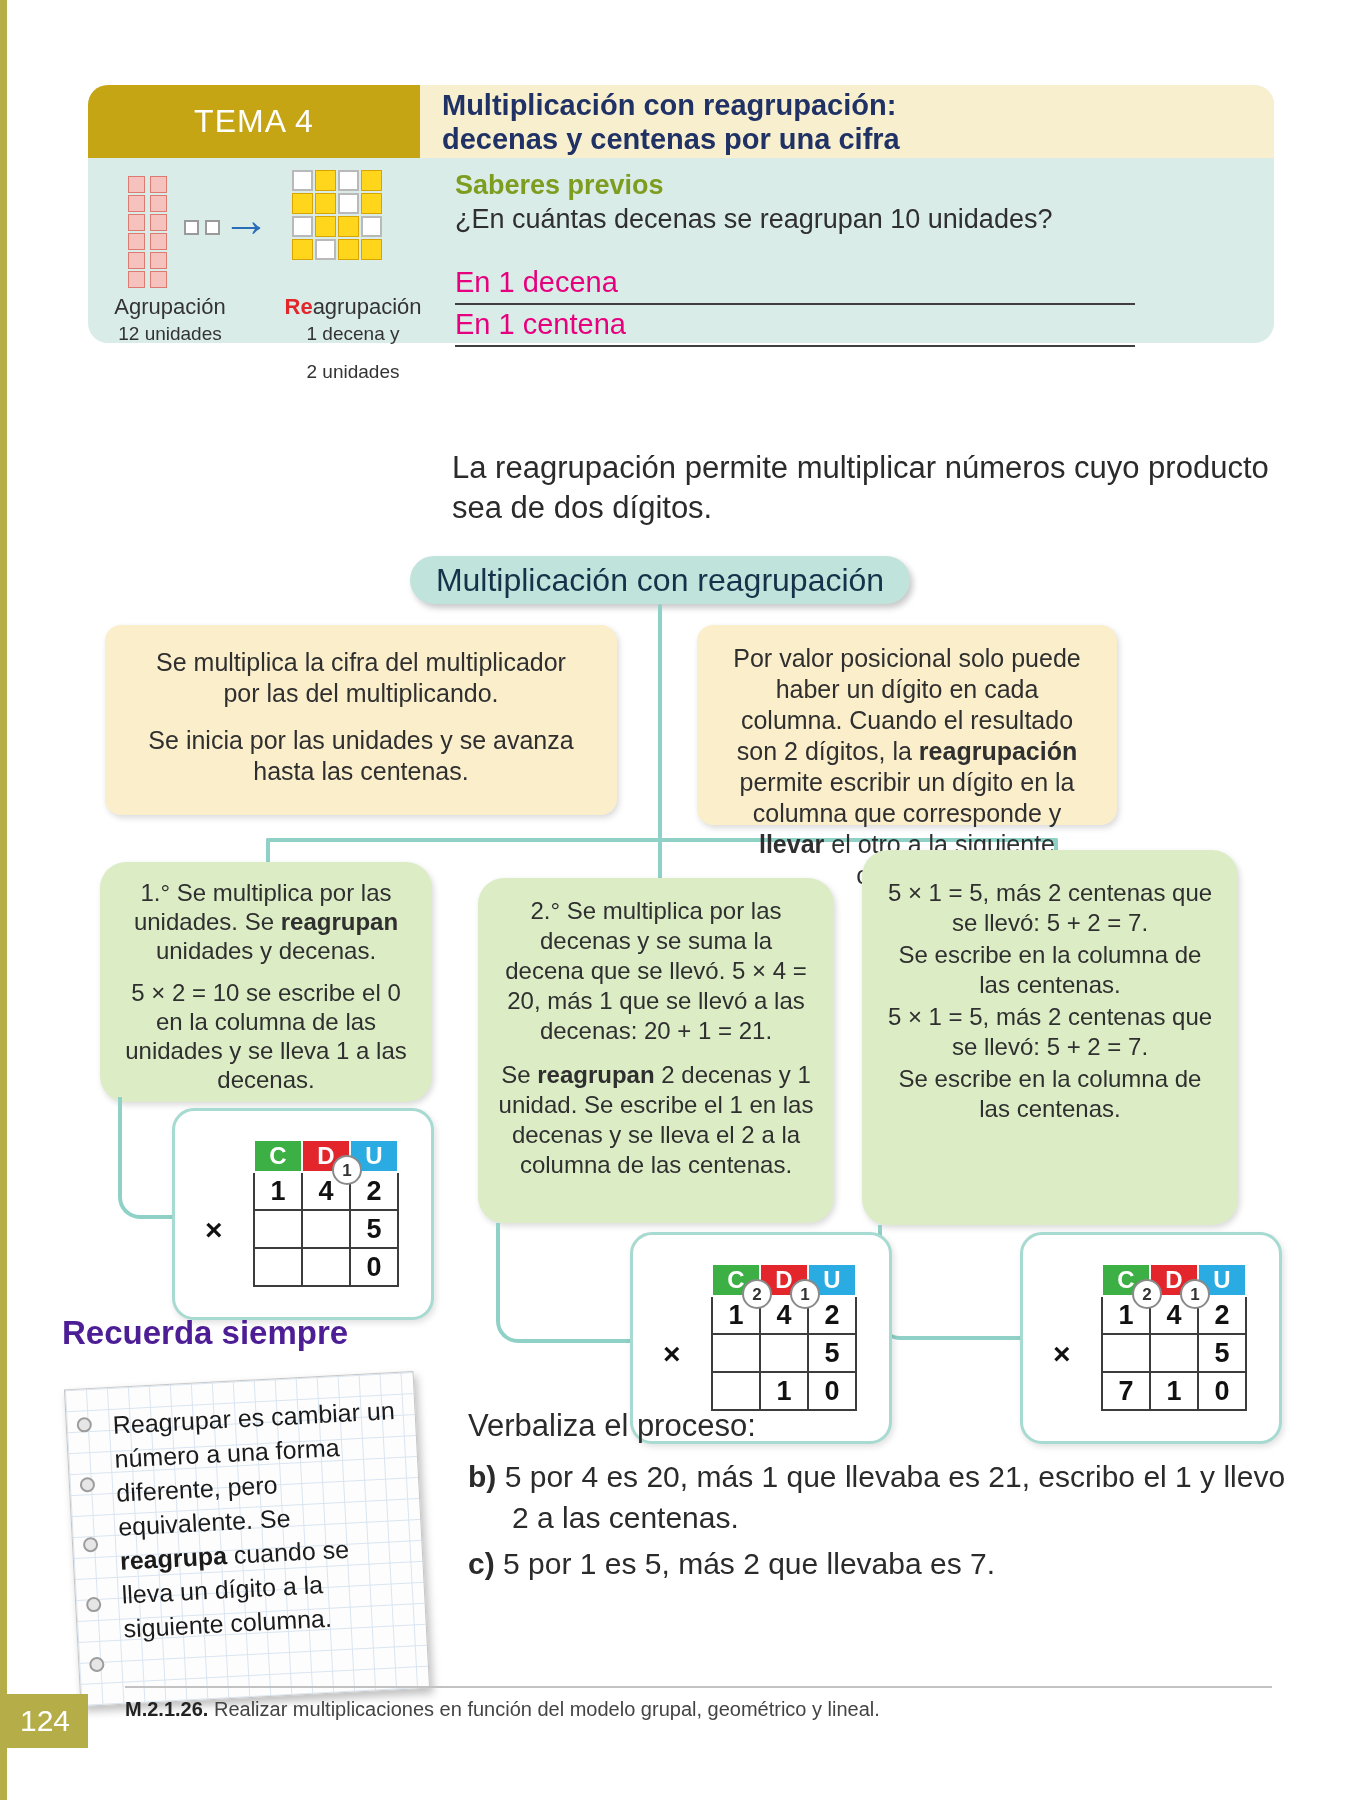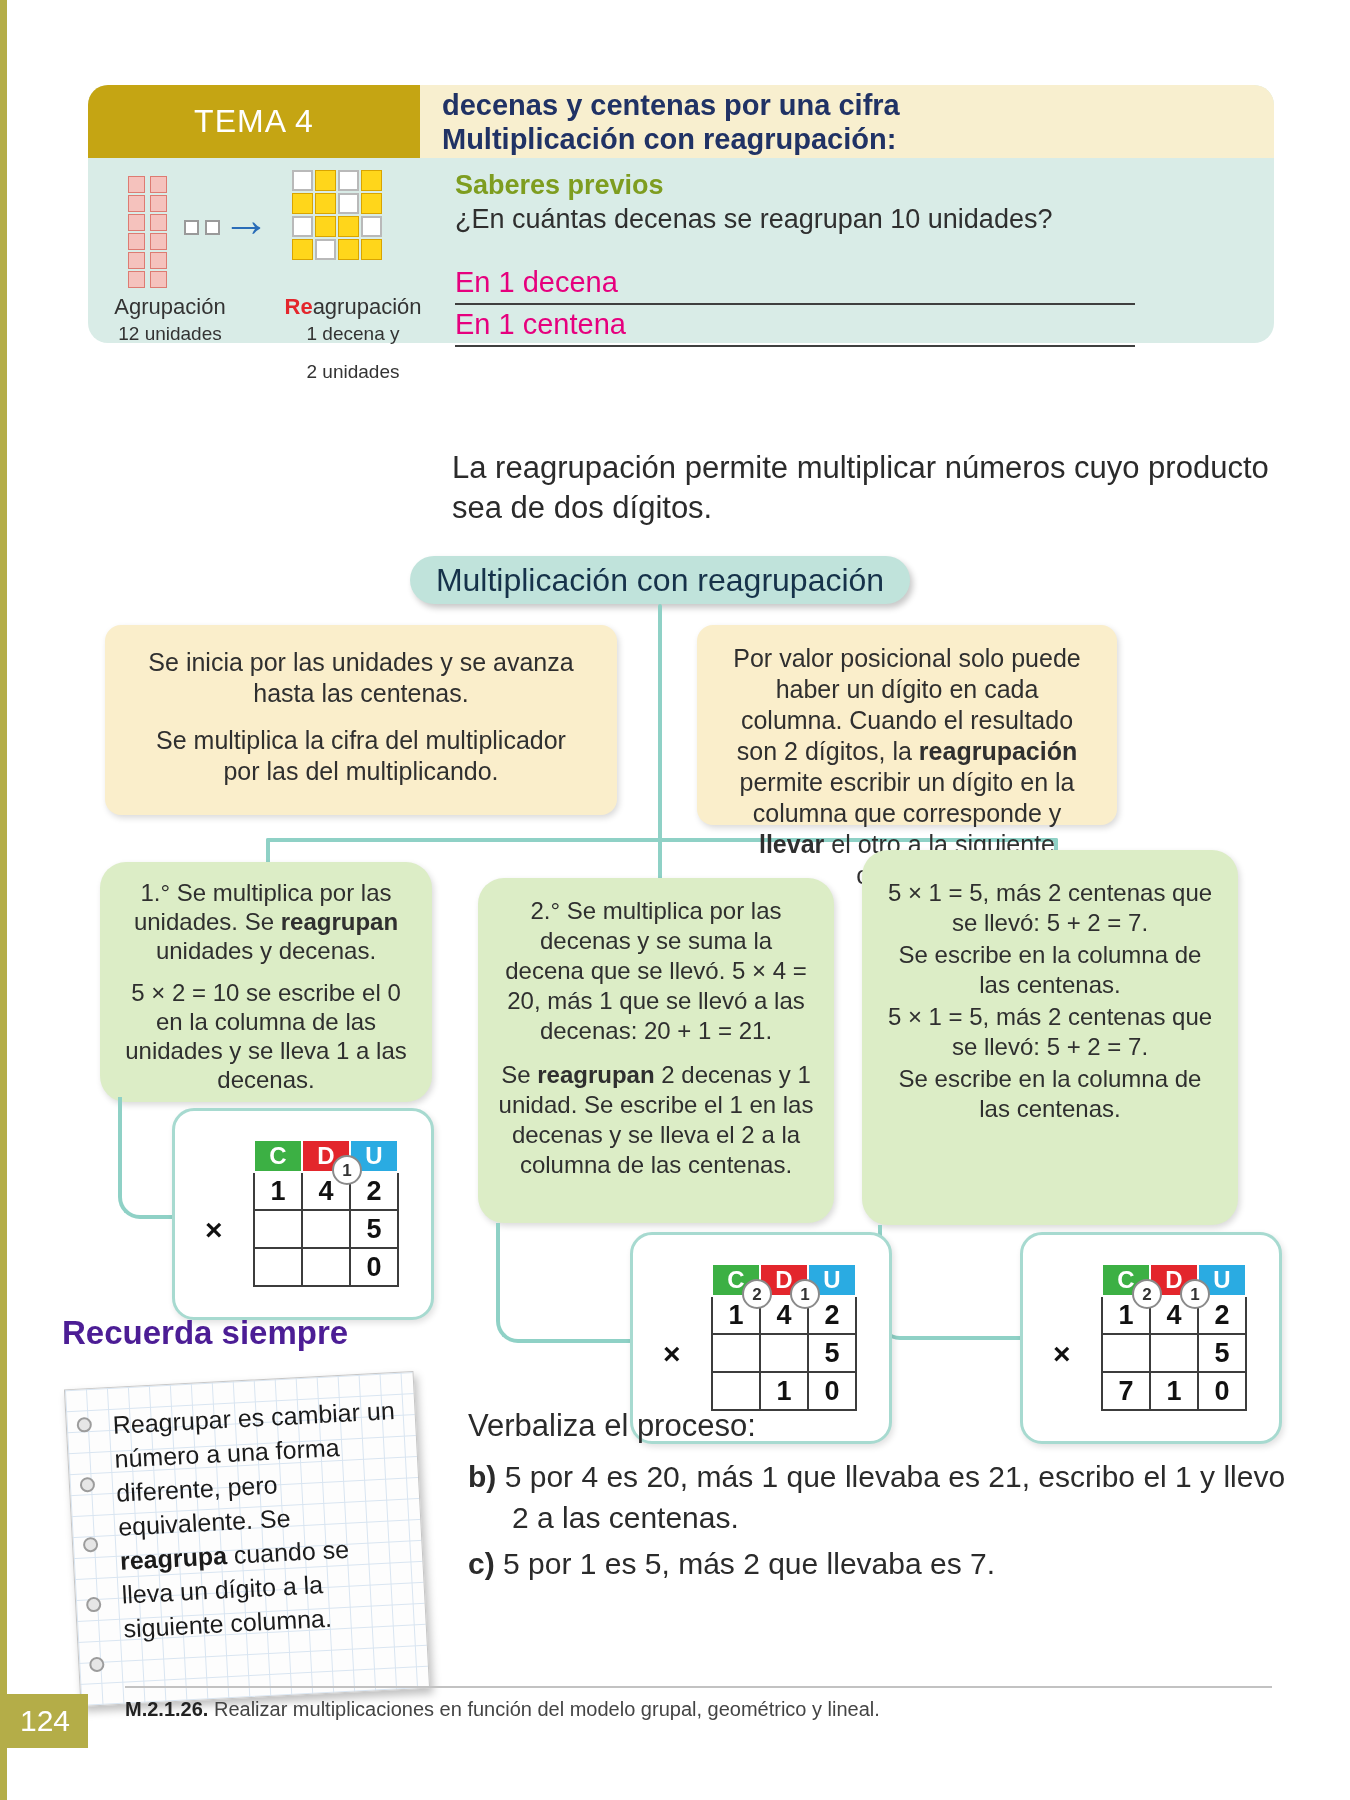--- a/index.html
+++ b/index.html
@@ -82,22 +82,22 @@
 </head>
 <body>
 
 <div class="page">
 
   <div class="abs left-strip"></div>
 
   <div class="abs header-box"></div>
   <div class="abs tema-badge"><span>TEMA 4</span></div>
   <div class="abs title-strip">
+    <div>Multiplicación con reagrupación:</div>
     <div>decenas y centenas por una cifra</div>
-    <div>Multiplicación con reagrupación:</div>
   </div>
 
   <div class="abs pinkgrid">
     <span></span>
       <span></span>
       <span></span>
       <span></span>
       <span></span>
       <span></span>
     <span></span>
@@ -147,22 +147,22 @@
 
   <div class="abs intro">La reagrupación permite multiplicar números cuyo producto sea de dos dígitos.</div>
 
   <div class="abs pill">Multiplicación con reagrupación</div>
   <div class="abs cline" style="left:658px;top:604px;width:4px;height:276px"></div>
   <div class="abs cline" style="left:266px;top:838px;width:792px;height:4px"></div>
   <div class="abs cline" style="left:266px;top:838px;width:4px;height:26px"></div>
   <div class="abs cline" style="left:1054px;top:838px;width:4px;height:14px"></div>
 
   <div class="abs cream cream-left">
+    <p>Se multiplica la cifra del multiplicador por las del multiplicando.</p>
     <p>Se inicia por las unidades y se avanza hasta las centenas.</p>
-    <p>Se multiplica la cifra del multiplicador por las del multiplicando.</p>
   </div>
   <div class="abs cream cream-right">
     <p><span>Por valor posicional solo puede haber un dígito en cada columna. Cuando el resultado son 2 dígitos, la </span><b>reagrupación</b><span> permite escribir un dígito en la columna que corresponde y </span><b>llevar</b><span> el otro a la siguiente columna.</span></p>
   </div>
 
   <div class="abs green green-1">
     <p><span>1.° Se multiplica por las unidades. Se </span><b>reagrupan</b><span> unidades y decenas.</span></p>
     <p>5 × 2 = 10 se escribe el 0 en la columna de las unidades y se lleva 1 a las decenas.</p>
   </div>
   <div class="abs green green-2">

